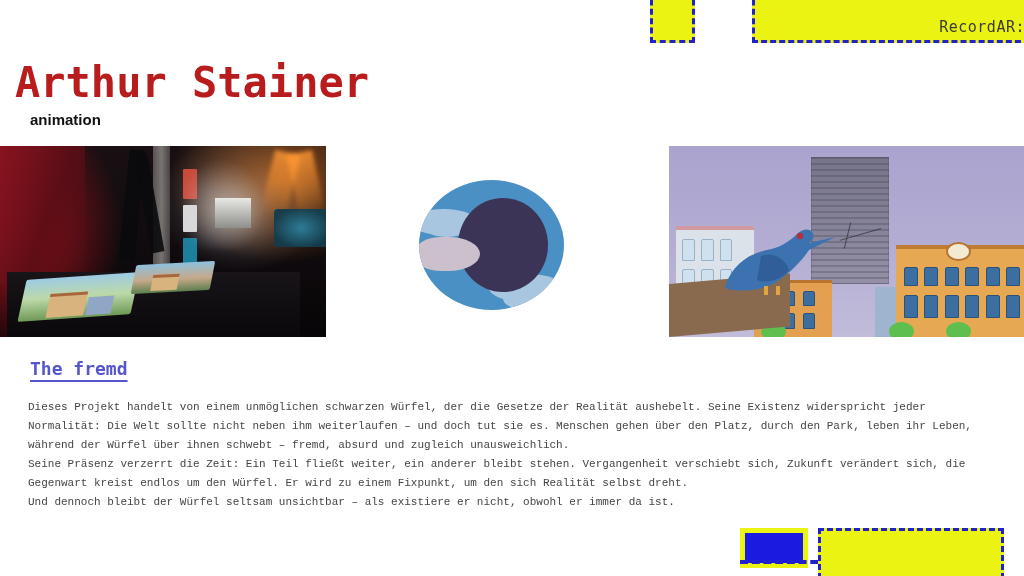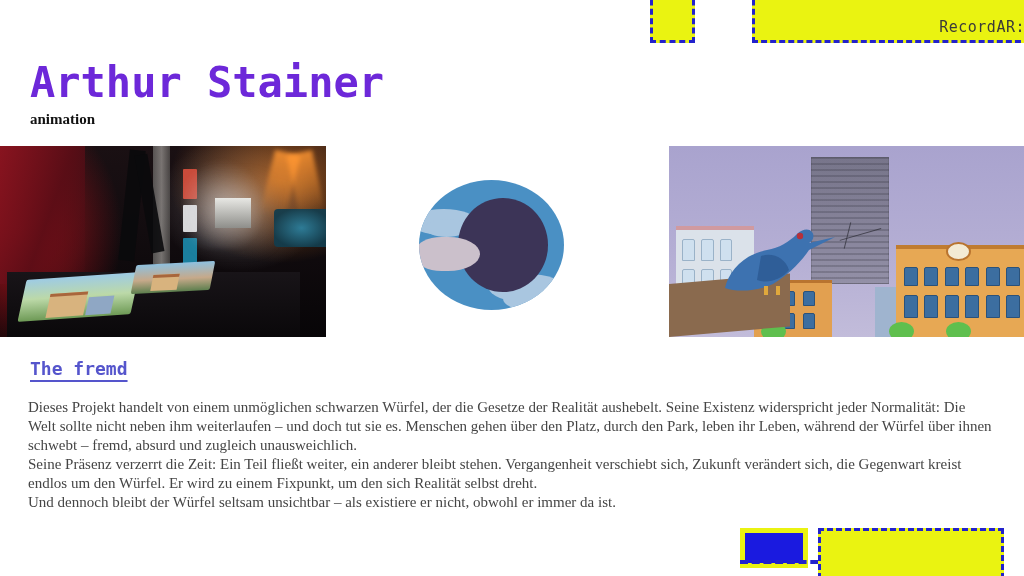--- a/index.html
+++ b/index.html
@@ -43,31 +43,31 @@
     position:absolute; left:740px; top:560px; width:90px; height:0;
     border-top:4px dashed #2222cc;
   }
   #sticker-bottom-wide {
     position:absolute; left:818px; top:528px; width:186px; height:60px;
     background:#eaf311; border:3px dashed #2222cc;
   }
 
   
   #page-title {
-    position:absolute; left:30px; top:58px;
+    position:absolute; left:15px; top:58px;
     font-family:"DejaVu Sans Mono", monospace;
     font-weight:bold;
     font-size:42px;
-    color:#6d28d9;
+    color:#b91c1c;
     letter-spacing:0px;
     white-space:nowrap;
   }
   #page-subtitle {
     position:absolute; left:30px; top:111px;
-    font-family:Liberation Serif, serif;
+    font-family:Liberation Sans, sans-serif;
     font-weight:bold;
     font-size:15px;
     color:#111111;
     white-space:nowrap;
   }
 
   
   .media { position:absolute; top:146px; height:191px; overflow:hidden; }
   #media-studio-photo { left:0px;   width:326px; }
   #media-city-render  { left:669px; width:355px; }
@@ -236,22 +236,22 @@
     font-size:18px;
     color:#5555cc;
     text-decoration:underline;
     text-underline-offset:5px;
     text-decoration-thickness:2px;
     cursor:pointer;
     white-space:nowrap;
   }
   #project-description {
     position:absolute; left:28px; top:398px; width:966px;
-    font-family:Liberation Serif, serif;
-    font-size:15px;
+    font-family:Liberation Mono, monospace;
+    font-size:11px;
     line-height:19px;
     color:#454545;
     white-space:pre-line;
   }
 </style>
 </head>
 <body>
 
 <div class="page">
 

